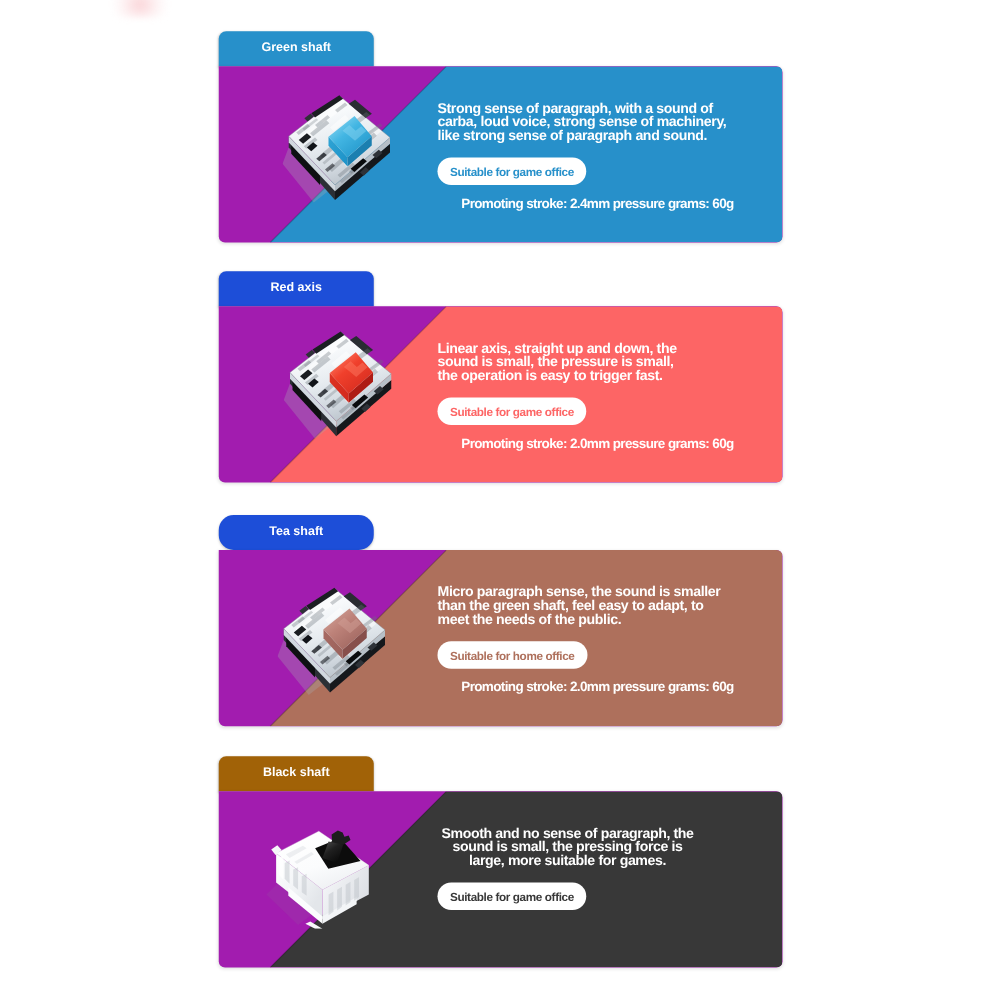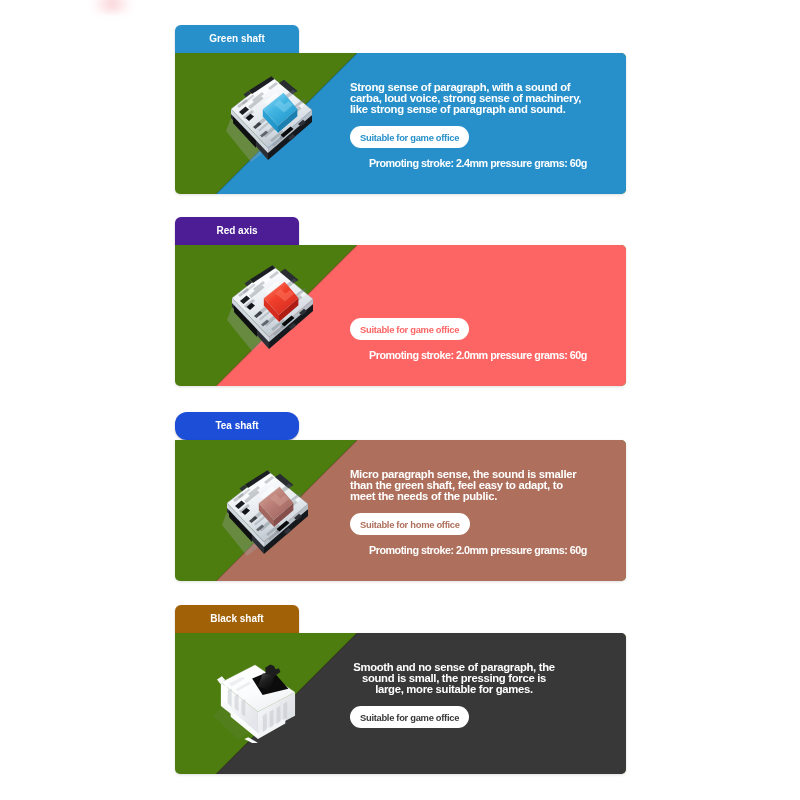--- a/index.html
+++ b/index.html
@@ -7,21 +7,21 @@
        font-family:"Liberation Sans",sans-serif;-webkit-font-smoothing:antialiased;}
   #page{position:absolute;left:0;top:0;width:684px;height:800px;}
   .smudge{position:absolute;left:90px;top:-16px;width:44px;height:30px;
       background:radial-gradient(ellipse at 50% 65%, rgba(246,172,179,0.5) 0%, rgba(250,214,218,0.24) 48%, rgba(255,255,255,0) 74%);
       filter:blur(2.5px);}
   .card{position:absolute;left:175px;width:451px;}
   .tab{position:absolute;left:0;top:0;height:28px;width:124px;border-radius:6px 6px 0 0;
        color:#ffffff;font-size:10px;font-weight:bold;display:flex;align-items:center;
        justify-content:center;letter-spacing:0px;box-shadow:0 1px 2px rgba(0,0,0,0.25);
        padding-bottom:1px;box-sizing:border-box;}
-  .body{position:absolute;left:0;top:28px;width:451px;height:141px;background:#4d7c0f;
+  .body{position:absolute;left:0;top:28px;width:451px;height:141px;background:#a21caf;
         border-radius:0 5px 5px 5px;box-shadow:0 1px 3px rgba(0,0,0,0.13);overflow:hidden;}
   .wedge{position:absolute;left:0;top:0;width:451px;height:141px;
           clip-path:polygon(182px 0, 451px 0, 451px 141px, 41px 141px);}
   .diagline{position:absolute;left:11.8px;top:70px;width:199.4px;height:1px;
             background:rgba(0,0,0,0.22);transform:rotate(-45deg);transform-origin:50% 50%;}
   .content{position:absolute;left:175px;top:0;width:276px;height:141px;}
   .desc{position:absolute;left:0;top:29px;color:#ffffff;font-size:11.3px;
         font-weight:bold;line-height:11.0px;letter-spacing:-0.3px;}
   .badge{position:absolute;left:0;top:73px;height:22px;background:#ffffff;border-radius:11px;
          display:inline-flex;align-items:center;padding:0 10px;font-size:9.4px;font-weight:bold;
@@ -31,21 +31,21 @@
   .swwrap{position:absolute;}
   .swsvg{display:block;}
   .sw1{left:51px;top:21px;}
   .sw2{left:52px;top:18px;}
   .sw3{left:47px;top:28px;}
   .sw4{left:34px;top:30px;}
   .tab1{background:#2790ca;}
   .wedge1{background:#2790ca;}
   .badge1{color:#2790ca;}
   .desc1{width:233px;}
-  .tab2{background:#4c1d95;}
+  .tab2{background:#1d4ed8;}
   .wedge2{background:#fd6565;}
   .badge2{color:#fd6565;}
   .desc2{width:200px;}
   .tab3{background:#1d4ed8;border-radius:12px;}
   .wedge3{background:#ae705c;}
   .badge3{color:#ae705c;}
   .desc3{width:240px;}
   .tab4{background:#a16207;}
   .wedge4{background:#383838;}
   .badge4{color:#383838;}
@@ -229,20 +229,21 @@
  <path d="M52 51.8 L52 59.1 L71.4 42.3 L71.4 35.0 Z" fill="#ae1c14"></path>
  <path d="M36.8 35.3 L57.6 18.7 L71.4 35.0 L52 51.8 Z" fill="url(#sw1st)"></path>
  <path d="M48 30.5 L53.5 26 L58.5 30.5 L63 27 L67 30.8 L58 38.5 L53 34.3 Z" fill="#ff7f66" opacity="0.45"></path>
 </g>
 <path d="M54.5 61 L64.5 52.5 L67.5 55 L57.5 63.5 Z" fill="#090b0d"></path>
 <path d="M72 50 L77 45.8 L80 48.3 L75 52.5 Z" fill="#2e3238"></path>
 <path d="M62 64 L66.5 59.8 L69.5 62.3 L65 66.5 Z" fill="#2e3238"></path>
 </svg>
         </div>
       <div class="content">
+        <div class="desc desc2">Linear axis, straight up and down, the sound is small, the pressure is small, the operation is easy to trigger fast.</div>
         <div class="badge badge2">
             <span>Suitable for game office</span>
           </div>
         <div class="note">Promoting stroke: 2.0mm pressure grams: 60g</div>
       </div>
     </div>
   </div>
   <div class="card" style="top:412px">
     <div class="tab tab3">
         <span>Tea shaft</span>

